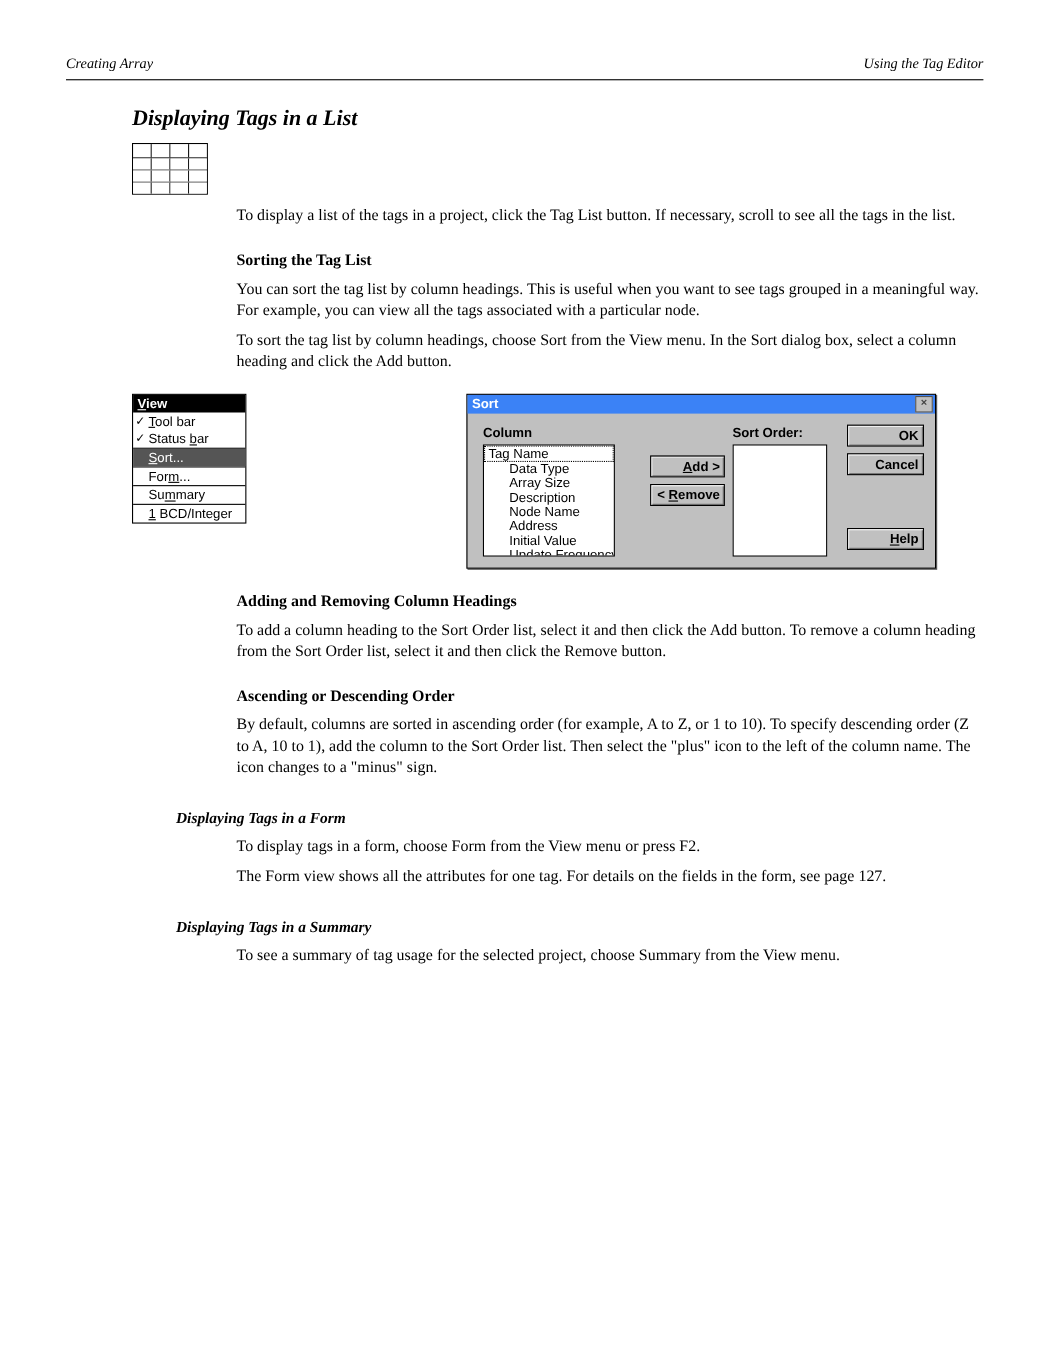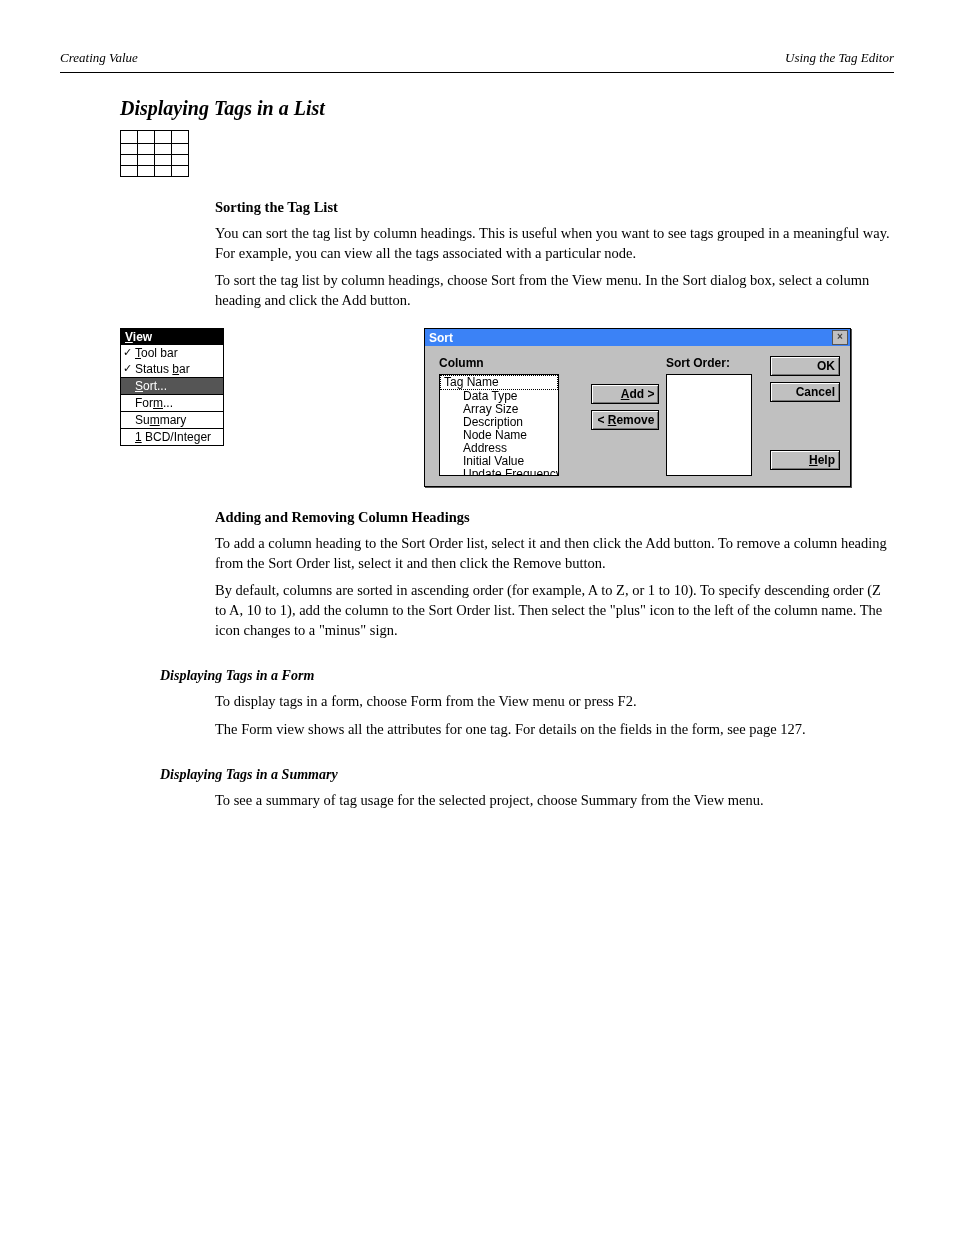--- a/index.html
+++ b/index.html
@@ -199,21 +199,21 @@
     font-style: italic;
     margin: 28px 0 6px 100px;
   }
 </style>
 </head>
 <body>
 
 <div class="page">
 
   <div class="header-row">
-    <span>Creating Value</span>
+    <span>Creating Array</span>
     <span>Using the Tag Editor</span>
   </div>
   <div class="header-rule"></div>
 
   <div class="section-heading">Displaying Tags in a List</div>
 
   <div class="icon-block">
     <div class="grid-icon">
       <div class="hdr">
           <div class="c"></div>
@@ -237,20 +237,21 @@
         <div class="r">
             <div class="c"></div>
             <div class="c"></div>
             <div class="c"></div>
             <div class="c"></div>
           </div>
       </div>
     </div>
   </div>
 
+  <div class="body-text">To display a list of the tags in a project, click the Tag List button. If necessary, scroll to see all the tags in the list.</div>
 
   <div class="subheading">Sorting the Tag List</div>
   <div class="body-text">You can sort the tag list by column headings. This is useful when you want to see tags grouped in a meaningful way. For example, you can view all the tags associated with a particular node.</div>
   <div class="body-text">To sort the tag list by column headings, choose Sort from the View menu. In the Sort dialog box, select a column heading and click the Add button.</div>
 
   <div class="view-dialog-row">
 
     <div class="view-menu">
       <div class="vm-title">
         <span class="ul">V</span><span>iew</span>
@@ -320,20 +321,21 @@
             <span class="ul">H</span><span>elp</span>
           </div>
         </div>
       </div>
     </div>
   </div>
 
   <div class="subheading">Adding and Removing Column Headings</div>
   <div class="body-text">To add a column heading to the Sort Order list, select it and then click the Add button. To remove a column heading from the Sort Order list, select it and then click the Remove button.</div>
 
+  <div class="subheading">Ascending or Descending Order</div>
   <div class="body-text">By default, columns are sorted in ascending order (for example, A to Z, or 1 to 10). To specify descending order (Z to A, 10 to 1), add the column to the Sort Order list. Then select the "plus" icon to the left of the column name. The icon changes to a "minus" sign.</div>
 
   <div class="subheading-h3">Displaying Tags in a Form</div>
   <div class="body-text">To display tags in a form, choose Form from the View menu or press F2.</div>
   <div class="body-text">The Form view shows all the attributes for one tag. For details on the fields in the form, see page 127.</div>
 
   <div class="subheading-h3">Displaying Tags in a Summary</div>
   <div class="body-text">To see a summary of tag usage for the selected project, choose Summary from the View menu.</div>
 
 </div>

